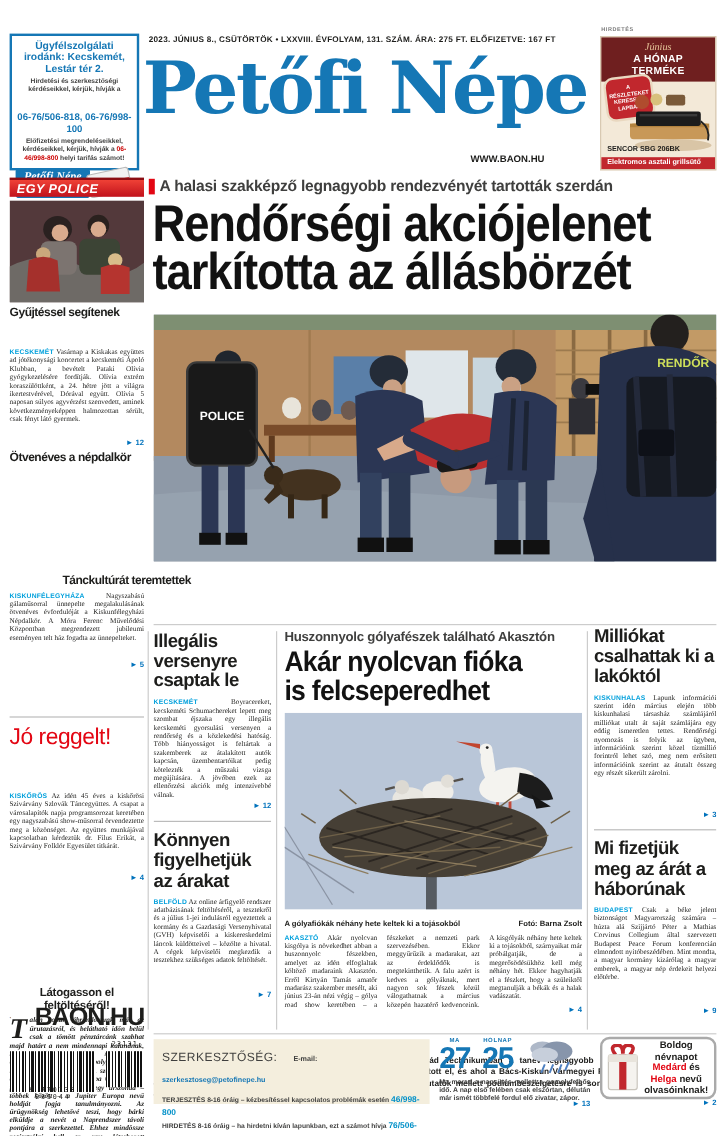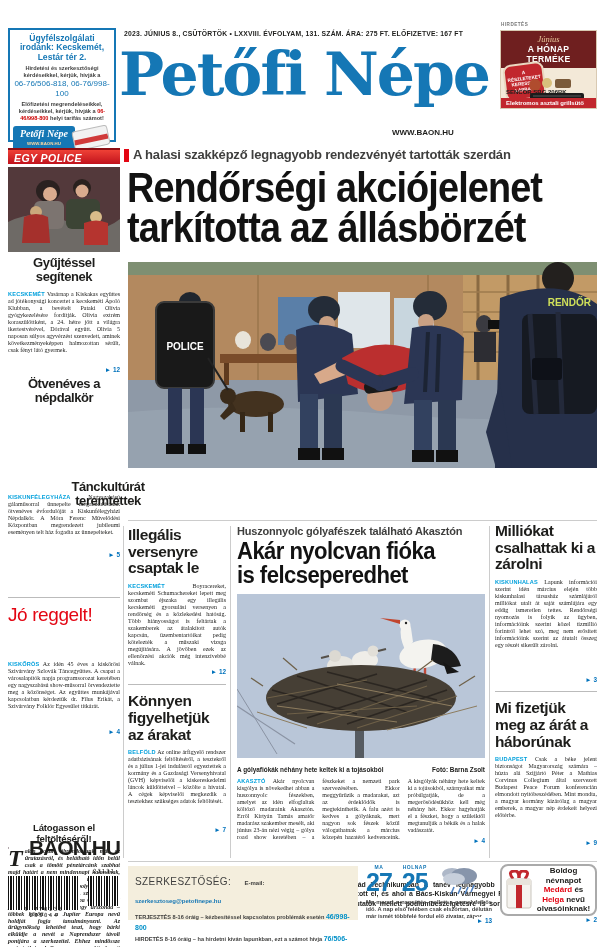--- a/index.html
+++ b/index.html
@@ -8,41 +8,41 @@
   .abs { position:absolute; }
 
   
   .dateline { font-size:6.8px; font-weight:bold; color:#1d1d1b; letter-spacing:.2px; }
   .masthead { font-family:"DejaVu Serif", serif; font-weight:bold; color:#1577b5; font-size:60px; letter-spacing:-2px; text-align:center; line-height:1; }
   .baon-url { font-size:8px; font-weight:bold; color:#1d1d1b; }
 
   .service-ad { border:2px solid #1577b5; background:#fff; padding:4px 3px; text-align:center; }
   .service-ad .t { color:#1577b5; font-weight:bold; font-size:8.6px; line-height:1.1; }
   .service-ad .s { color:#3f3f3e; font-weight:bold; font-size:5.6px; line-height:1.25; margin-top:3px; }
-  .service-ad .p1 { color:#1577b5; font-weight:normal; font-size:8px; line-height:1.15; margin-top:0; }
+  .service-ad .p1 { color:#1577b5; font-weight:bold; font-size:8px; line-height:1.15; margin-top:14px; }
   .service-ad .p2 { color:#c00; font-weight:bold; }
   .pn-logo { position:relative; margin-top:4px; height:26px; }
   .pn-box { position:absolute; left:0; top:0; width:62px; height:25px; background:#1577b5; border-radius:3px; color:#fff; text-align:center; }
   .pn-box .n { font-family:"Liberation Serif", serif; font-style:italic; font-weight:bold; font-size:10px; line-height:15px; }
   .pn-box .u { font-size:4.4px; font-weight:bold; color:#ffd9a0; }
   .pn-roll { position:absolute; right:2px; top:2px; width:36px; height:20px; background:#f2f2f2; border:1px solid #bbb; border-radius:3px; transform:rotate(-12deg); overflow:hidden; }
   .pn-roll::after { content:""; position:absolute; left:0; top:8px; width:100%; height:5px; background:#d03a3a; }
 
   .promo-ad { background:#f3e9d8; border:1px solid #d8c9b2; overflow:hidden; }
   .promo-tag { font-size:4.6px; color:#777; font-weight:bold; letter-spacing:.5px; }
   .promo-top { background:#6f1f1f; padding:3px 4px 4px; text-align:center; }
   .promo-script { font-family:"Liberation Serif", serif; font-style:italic; color:#e9c99c; font-size:8.5px; }
   .promo-banner { color:#fff; font-weight:bold; font-size:8.6px; letter-spacing:.3px; }
   .promo-badge { position:absolute; left:5px; top:34px; width:37px; height:33px; background:#c1272d; border-radius:6px; transform:rotate(-7deg); color:#fff; font-weight:bold; font-size:4.6px; line-height:1.25; text-align:center; padding-top:5px; box-shadow:0 0 0 2px #e9d8c0; }
   .promo-code { position:absolute; left:5px; bottom:13px; font-size:6px; font-weight:bold; color:#1d1d1b; }
   .promo-strip { position:absolute; left:0; bottom:0; width:100%; background:#c1272d; color:#fff; font-weight:bold; font-size:6px; padding:2px 5px; }
 
   
   .egy-bar { background:linear-gradient(180deg,#ef4136,#c1121c); color:#fff; font-weight:bold; font-style:italic; font-size:10.5px; line-height:16px; padding-left:6px; letter-spacing:.4px; border-top:2px solid #8c0e14; }
-  .sb-title { font-size:13px; font-weight:bold; letter-spacing:-.4px; line-height:1.06; color:#1d1d1b;text-align:center; }
+  .sb-title { font-size:10px; font-weight:bold; letter-spacing:-.4px; line-height:1.06; color:#1d1d1b; }
   .small-body { position:relative; font-family:"Liberation Serif", serif; font-size:6px; line-height:1.16; text-align:justify; color:#1d1d1b; }
   .loc { font-family:"Liberation Sans", sans-serif; font-weight:bold; color:#00a0dc; font-size:5.6px; letter-spacing:.2px; }
   .pref { position:absolute; right:0; bottom:0; background:#fff; padding-left:3px; font-family:"Liberation Sans", sans-serif; font-weight:bold; color:#0072bc; font-size:6.4px; }
   .sb-div { border-top:1px solid #bbb; }
   .jo-title { color:#e30613; font-size:19px; letter-spacing:-.4px; }
   .jo-body { position:relative; font-family:"Liberation Serif", serif; font-style:italic; font-weight:bold; font-size:6px; line-height:1.16; text-align:justify; color:#1d1d1b; }
   .dropcap { float:left; font-size:24px; line-height:.82; margin:1px 2px 0 0; font-weight:bold; }
   .visit { font-size:9.6px; font-weight:bold; color:#1d1d1b; text-align:center; letter-spacing:-.2px; }
   .baon-logo { display:flex; align-items:center; justify-content:center; gap:20px; }
   .baon-word { font-size:21px; font-weight:bold; color:#1d1d1b; letter-spacing:-1px; }
@@ -95,21 +95,21 @@
       </div>
       <div class="pn-roll"></div>
     </div>
   </div>
 
   <div class="abs dateline" style="left:124px; top:30px; width:370px;">2023. JÚNIUS 8., CSÜTÖRTÖK • LXXVIII. ÉVFOLYAM, 131. SZÁM. ÁRA: 275 FT. ELŐFIZETVE: 167 FT</div>
   <div class="abs masthead" style="left:114px; top:44px; width:380px;">Petőfi Népe</div>
   <div class="abs baon-url" style="left:392px; top:128px;">WWW.BAON.HU</div>
 
   <div class="abs promo-tag" style="left:501px; top:22px;">HIRDETÉS</div>
-  <div class="abs promo-ad" style="left:500px; top:30px; width:97px; height:79px;">
+  <div class="abs promo-ad" style="left:500px; top:30px; width:97px; height:112px;">
     <div class="promo-top">
       <div class="promo-script">Június</div>
       <div class="promo-banner">A HÓNAP TERMÉKE</div>
     </div>
     <div class="promo-badge">A RÉSZLETEKET KERESSE A LAPBAN!</div>
     <svg class="abs" style="left:20px; top:40px;" width="74" height="56" viewBox="0 0 74 56">
       <ellipse cx="40" cy="50" rx="32" ry="5" fill="#d9c5a6"></ellipse>
       <rect x="4" y="32" width="66" height="13" rx="3" fill="#c89858"></rect>
       <rect x="4" y="32" width="66" height="3" fill="#b3833f"></rect>
       <rect x="9" y="22" width="54" height="12" rx="2" fill="#1c1c1c"></rect>
@@ -362,21 +362,21 @@
       <span>A gólyafiókák néhány hete keltek ki a tojásokból</span>
       <span>Fotó: Barna Zsolt</span>
     </div>
     <div class="small-body stork-body" style="margin-top:5px;">
       <span class="loc">AKASZTÓ</span> <span>Akár nyolcvan kisgólya is növekedhet abban a huszonnyolc fészekben, amelyet az idén elfoglaltak költöző madaraink Akasztón. Erről Kirtyán Tamás amatőr madarász szakember mesélt, aki június 23-án nézi végig – gólya road show keretében – a fészkeket a nemzeti park szervezésében. Ekkor meggyűrűzik a madarakat, azt az érdeklődők is megtekinthetik. A falu azért is kedves a gólyáknak, mert nagyon sok fészek közül válogathatnak a március közepén hazatérő kedvenceink. A kisgólyák néhány hete keltek ki a tojásokból, szárnyaikat már próbálgatják, de a megerősödésükhöz kell még néhány hét. Ekkor hagyhatják el a fészket, hogy a szüleiktől megtanulják a békák és a halak vadászatát.</span>
       <span class="pref">► 4</span>
     </div>
   </div>
 
   <div class="abs" style="left:495px; top:523px; width:102px; height:335px; overflow:hidden;">
-    <div class="col-title">Milliókat csalhattak ki a zárolni</div>
+    <div class="col-title">Milliókat csalhattak ki a lakóktól</div>
     <div class="small-body" style="margin-top:6px; height:104px;">
       <span class="loc">KISKUNHALAS</span> <span>Lapunk információi szerint idén március elején több kiskunhalasi társasház számlájáról milliókat utalt át saját számlájára egy eddig ismeretlen tettes. Rendőrségi nyomozás is folyik az ügyben, információink szerint közel tízmillió forintról lehet szó, meg nem erősített információink szerint az átutalt összeg egy részét sikerült zárolni.</span>
       <span class="pref">► 3</span>
     </div>
     <div class="sb-div" style="margin:8px 0 8px;"></div>
     <div class="col-title">Mi fizetjük meg az árát a háborúnak</div>
     <div class="small-body" style="margin-top:6px; height:90px;">
       <span class="loc">BUDAPEST</span> <span>Csak a béke jelent biztonságot Magyarország számára – húzta alá Szijjártó Péter a Mathias Corvinus Collegium által szervezett Budapest Peace Forum konferencián elmondott nyitóbeszédében. Mint mondta, a magyar kormány kizárólag a magyar emberek, a magyar nép érdekeit helyezi előtérbe.</span>
       <span class="pref">► 9</span>
     </div>

